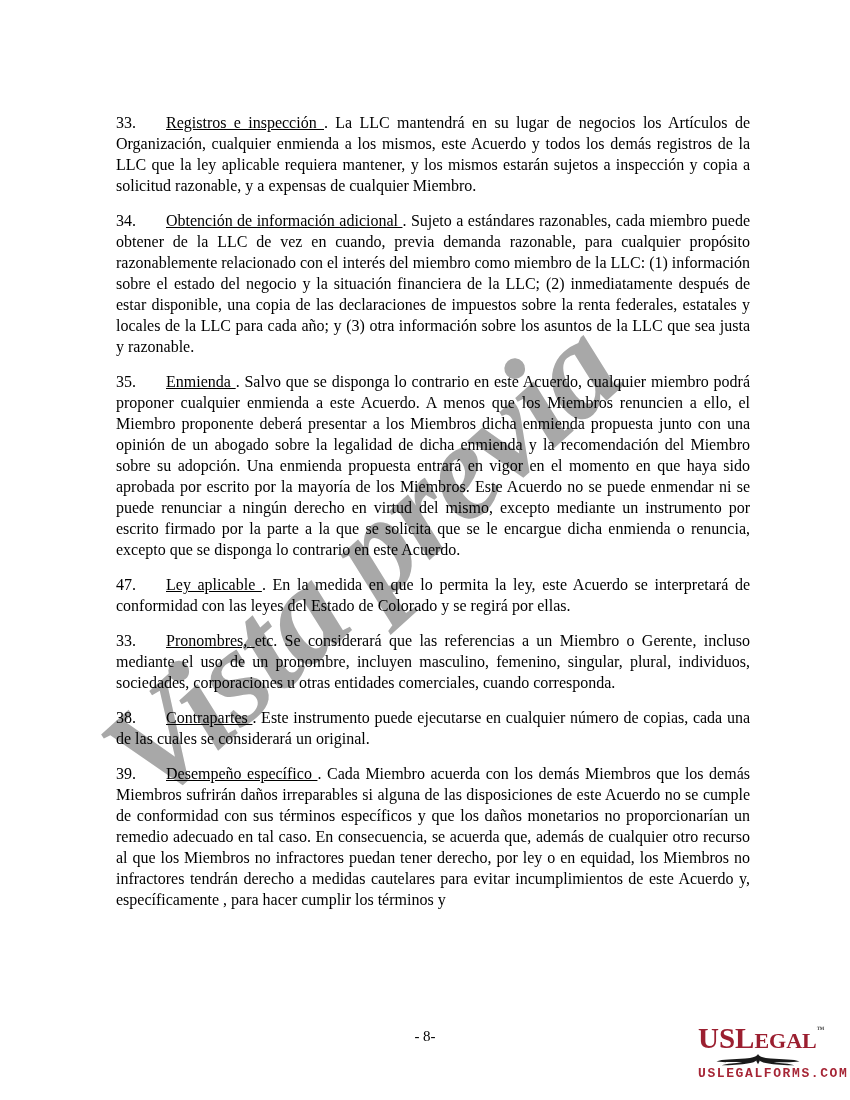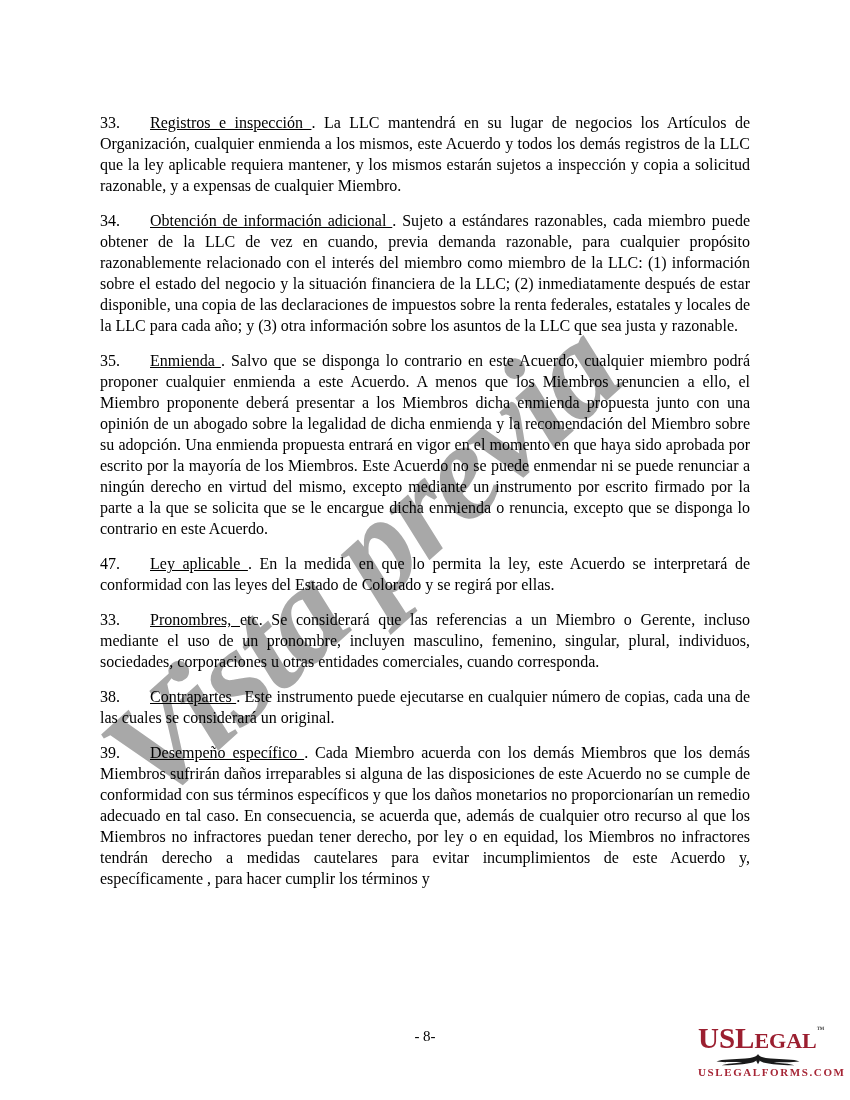--- a/index.html
+++ b/index.html
@@ -13,42 +13,42 @@
     font-family:"Liberation Serif", serif;font-style:italic;font-weight:bold;
     font-size:138px;line-height:1;white-space:nowrap;color:#a8a8a8;
     letter-spacing:-3px;user-select:none;
   }
   .content{
     position:absolute;left:100px;top:98px;width:650px;z-index:2;
     font-size:16px;line-height:21px;text-align:justify;
   }
   .art-heading{text-align:center;font-weight:bold;margin:0 0 14px 0;}
   .art-heading div{margin:0;}
-  .para{margin:0 0 14px 0;}
+  .para{margin:0 0 14px 16px;}
   .pnum{display:inline-block;width:50px;}
   .ptitle{text-decoration:underline;}
   .footer-pagenum{
     position:absolute;left:0;right:0;top:1028px;z-index:2;
     text-align:center;font-size:15px;
   }
   .logo{
     position:absolute;left:698px;top:1024px;width:120px;z-index:2;
     text-align:center;line-height:1;
   }
   .logo-text{
     font-family:"Liberation Serif", serif;font-weight:bold;color:#9b1f30;
     white-space:nowrap;
   }
   .logo-big{font-size:29px;letter-spacing:0px;}
   .logo-small{font-size:22px;letter-spacing:0px;}
   .logo-tm{font-size:8px;color:#444;vertical-align:top;position:relative;top:2px;}
   .logo-eagle{display:block;margin:1px auto 1px auto;width:92px;height:12px;}
   .logo-url{
-    font-family:Liberation Serif, serif;font-weight:bold;
-    font-size:11px;letter-spacing:1.6px;color:#a62636;white-space:nowrap;
+    font-family:Liberation Mono, monospace;font-weight:bold;
+    font-size:13px;letter-spacing:1.6px;color:#a62636;white-space:nowrap;
   }
 </style>
 </head>
 <body>
 
 <div class="page">
 
   <div class="watermark">Vista previa</div>
 
   <div class="content">

